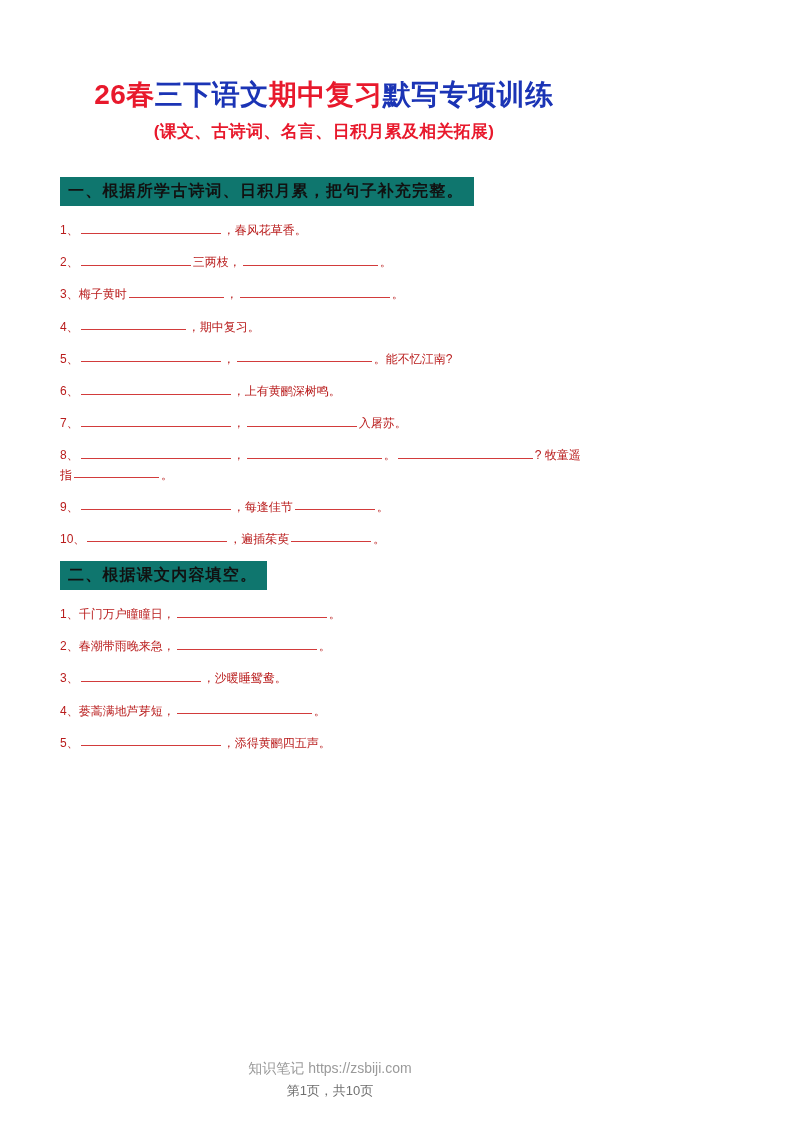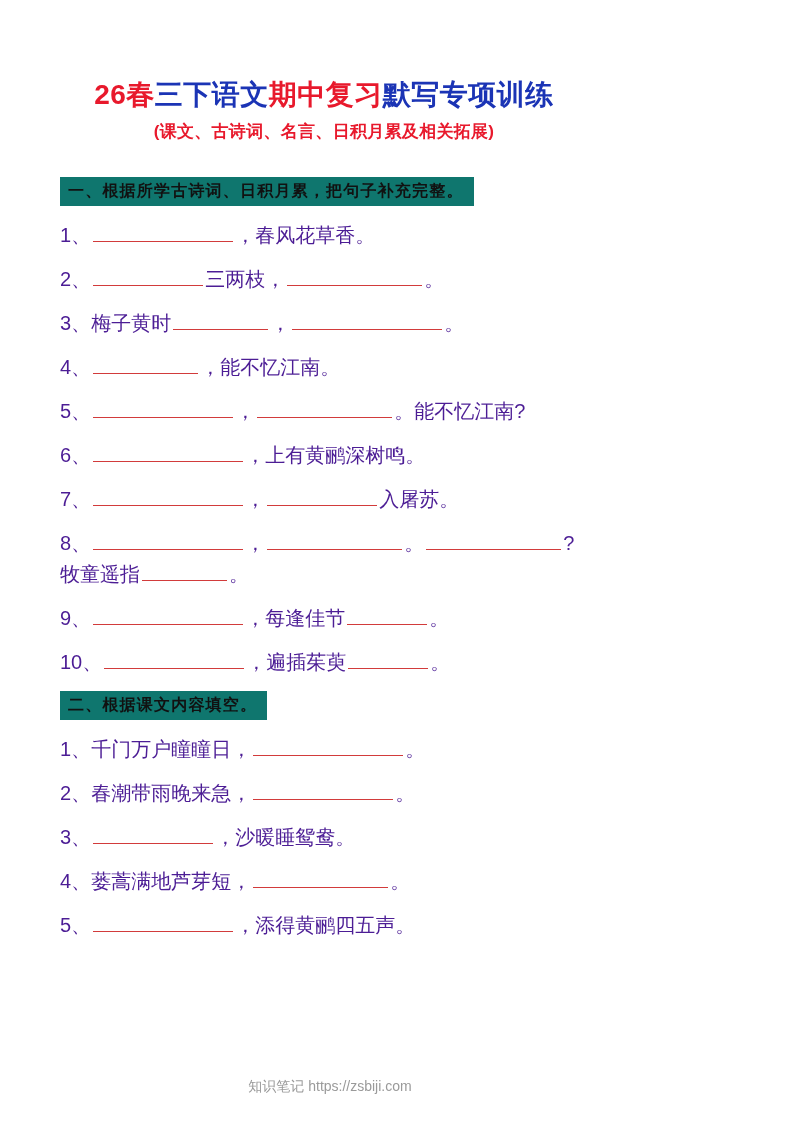--- a/index.html
+++ b/index.html
@@ -55,24 +55,24 @@
     padding: 4px 10px 4px 8px;
     letter-spacing: 1.2px;
     font-family: "DejaVu Serif", "Liberation Serif", serif;
     margin: 0 0 14px 0;
   }
   .section-head-wrap { display: block; }
   .section-head-wrap.second { margin-top: 10px; }
 
   
   .q {
-    font-size: 20px;
+    font-size: 12px;
     line-height: 1.55;
     margin: 0 0 13px 0;
-    color: #4c1d95;
+    color: #b91c1c;
     white-space: nowrap;
   }
   .q.wrap { white-space: normal; }
   .q .num { letter-spacing: 0px; }
   .blank {
     display: inline-block;
     border-bottom: 1px solid #d23b3b;
     height: 1.05em;
     vertical-align: baseline;
     margin: 0 2px;
@@ -131,21 +131,21 @@
 
   <div class="q">
     <span class="num">2、</span><span class="blank b110"></span><span>三两枝，</span><span class="blank b135"></span><span>。</span>
   </div>
 
   <div class="q">
     <span class="num">3、</span><span>梅子黄时</span><span class="blank b95"></span><span>，</span><span class="blank b150"></span><span>。</span>
   </div>
 
   <div class="q">
-    <span class="num">4、</span><span class="blank b105"></span><span>，能不忆江南。</span>
+    <span class="num">4、</span><span class="blank b105"></span><span>，期中复习。</span>
   </div>
 
   <div class="q">
     <span class="num">5、</span><span class="blank b140"></span><span>，</span><span class="blank b135"></span><span>。能不忆江南?</span>
   </div>
 
   <div class="q">
     <span class="num">6、</span><span class="blank b150"></span><span>，上有黄鹂深树鸣。</span>
   </div>
 
@@ -185,15 +185,16 @@
     <span class="num">4、</span><span>蒌蒿满地芦芽短，</span><span class="blank b135"></span><span>。</span>
   </div>
 
   <div class="q">
     <span class="num">5、</span><span class="blank b140"></span><span>，添得黄鹂四五声。</span>
   </div>
 
 
   <div class="footer">
     <div class="watermark">知识笔记 https://zsbiji.com</div>
+    <div class="page-num">第1页，共10页</div>
   </div>
 
 </div>
 
 </body></html>

